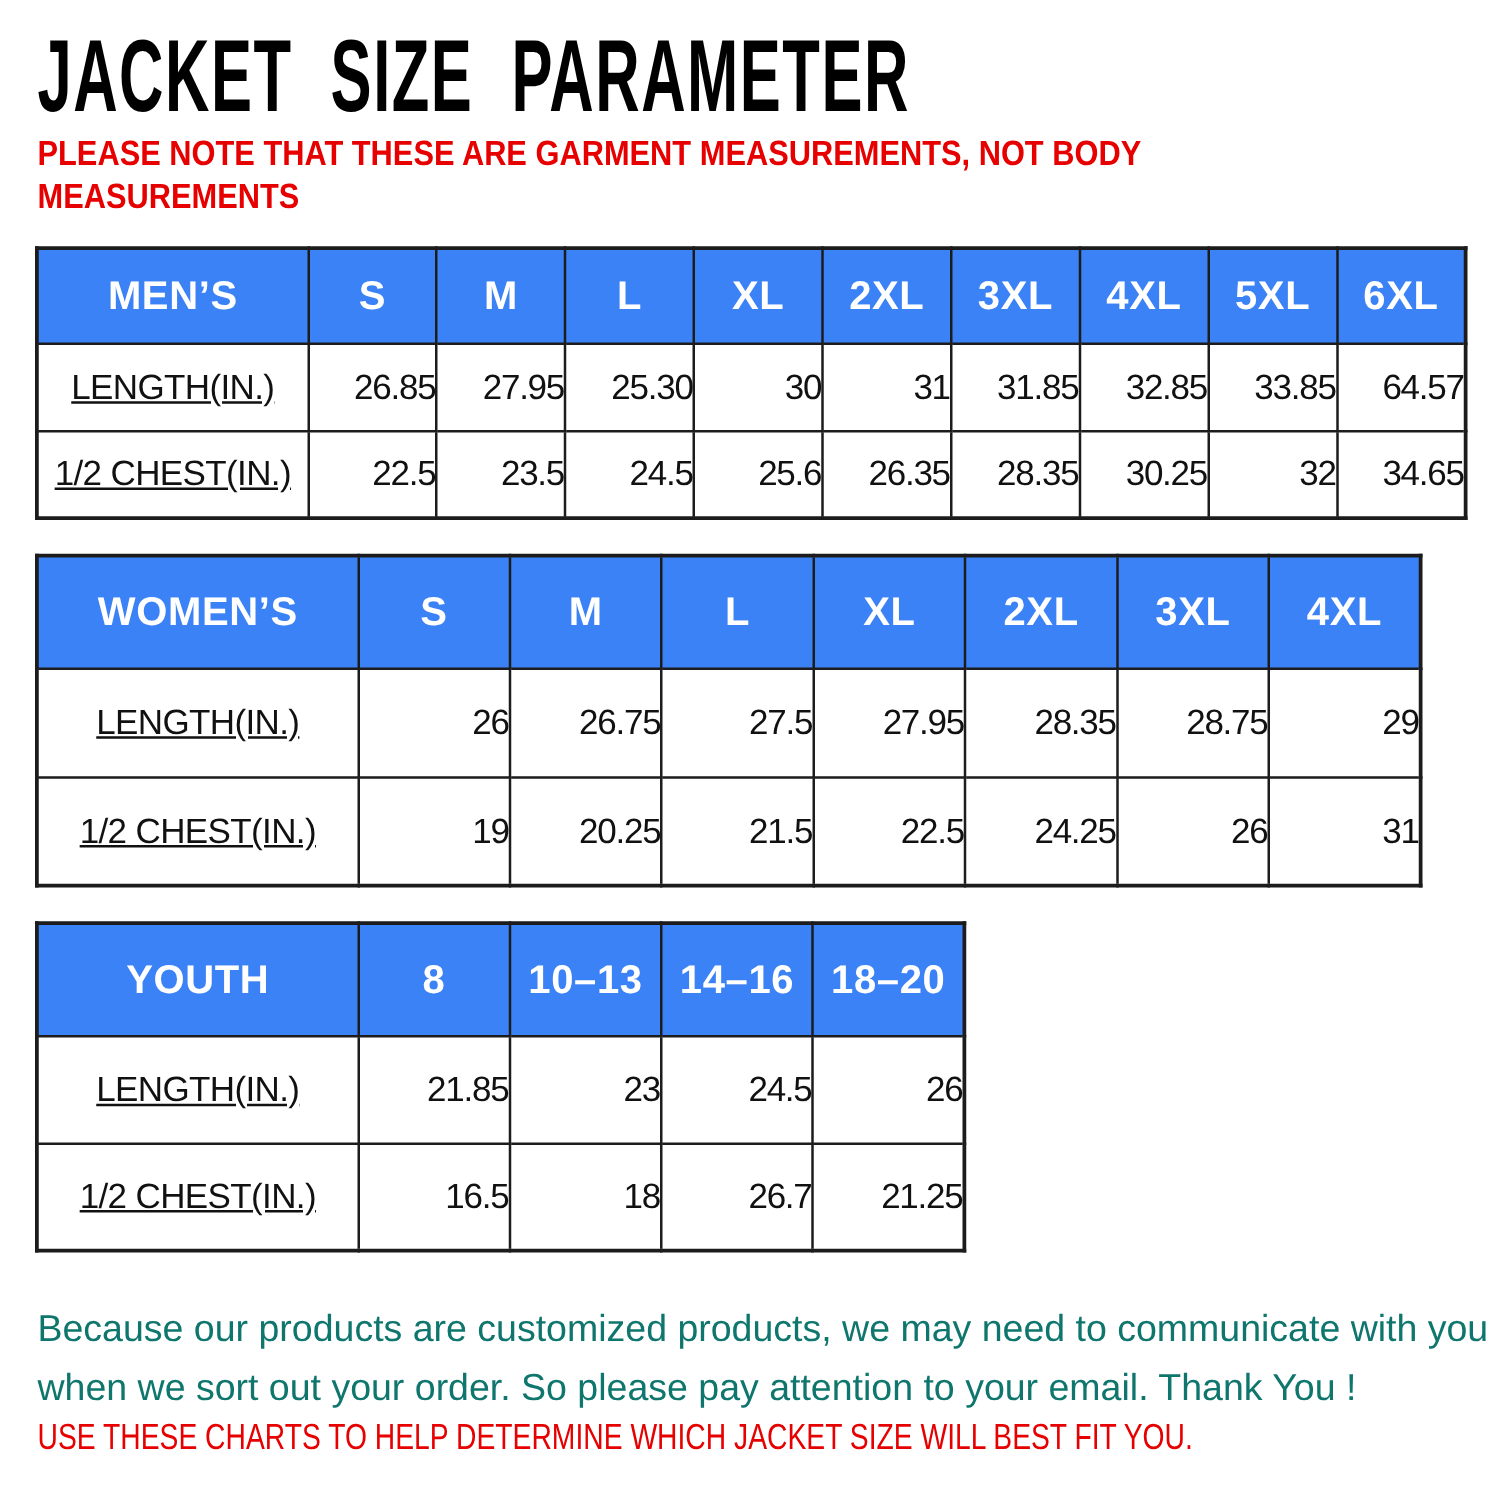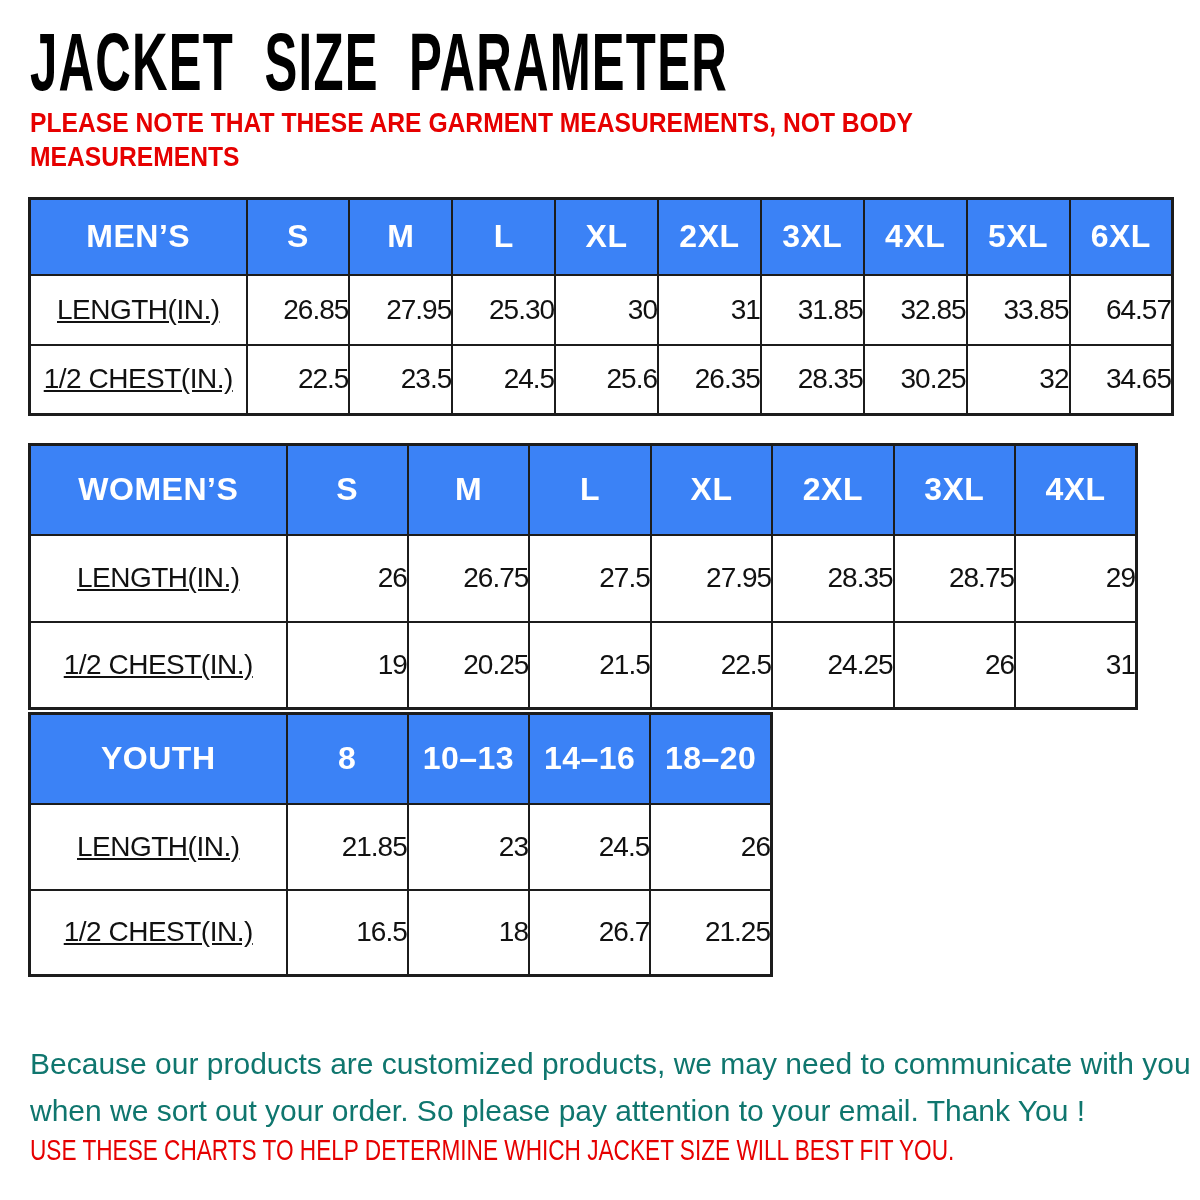--- a/index.html
+++ b/index.html
@@ -35,21 +35,21 @@
   .size-table td.val{ font-size:28px; letter-spacing:-1px;text-align:right; }
 
   #mens-table   { left:28px; top:197px; width:1146px; }
   #mens-table   tr.head  { height:76px; }
   #mens-table   tr.body  { height:70px; }
 
   #womens-table { left:28px; top:443px; width:1110px;border-radius:23px; }
   #womens-table tr.head  { height:90px; }
   #womens-table tr.body  { height:87px; }
 
-  #youth-table  { left:28px; top:712px; width:745px; }
+  #youth-table  { left:28px; top:737px; width:745px; }
   #youth-table  tr.head  { height:90px; }
   #youth-table  tr.body  { height:86px; }
 
   
   .footer-para1{
     position:absolute; left:30px; top:1040px; color:#0f766e;
     font-size:30px; line-height:47px; white-space:nowrap;
   }
   .footer-para2{
     position:absolute; left:30px; top:1130px; color:#e60000;

